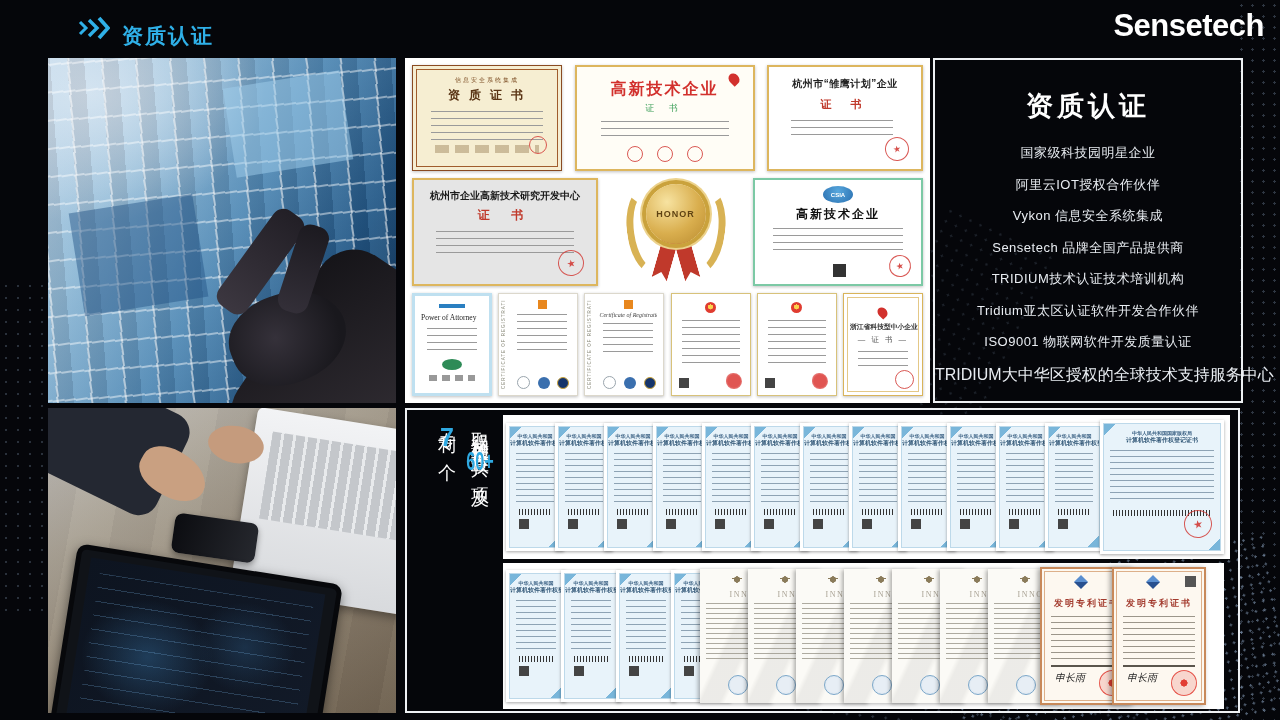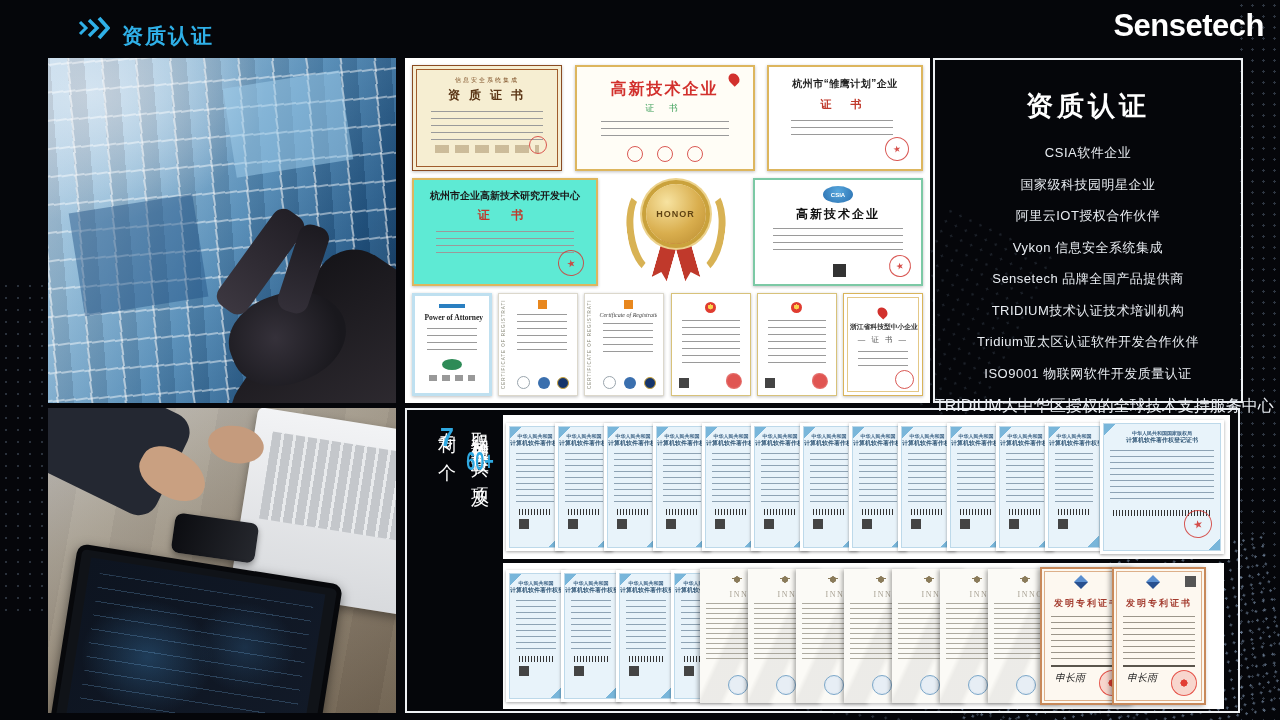--- a/index.html
+++ b/index.html
@@ -90,21 +90,21 @@
   .cb-lines{height:18px;margin:6px 14px 0;}
   .cb-seals{position:absolute;bottom:7px;left:0;right:0;display:flex;justify-content:center;gap:14px;}
   .cb-seals .seal-ring{position:static;width:14px;height:14px;}
 
   .cert-c{width:156px;height:106px;background:#ffffff;border:2px solid #ddb65e;padding:10px 10px;}
   .cc3-title{font-size:10px;font-weight:bold;color:#222;text-align:center;letter-spacing:0.5px;}
   .cc3-sub{font-size:11px;font-weight:bold;color:#c0392b;text-align:center;letter-spacing:8px;margin-top:6px;}
   .cc3-lines{height:20px;margin:8px 18px 0 12px;}
   .cert-c .seal-ring{right:12px;bottom:8px;width:22px;height:22px;font-size:9px;transform:rotate(-10deg);}
 
-  .cert-d{width:186px;height:108px;background:#5eead4;border:2px solid #ddb65e;padding:9px 10px;}
+  .cert-d{width:186px;height:108px;background:#e5e5e5;border:2px solid #ddb65e;padding:9px 10px;}
   .cd-title{font-size:10px;font-weight:bold;color:#1a1a1a;text-align:center;}
   .cd-sub{font-size:12px;font-weight:bold;color:#c0392b;text-align:center;letter-spacing:9px;margin-top:4px;}
   .cd-lines{height:26px;margin:7px 12px 0;}
   .cert-d .seal-ring{right:12px;bottom:8px;width:24px;height:24px;font-size:10px;transform:rotate(-12deg);}
 
   .medal{position:relative;width:110px;height:108px;flex:0 0 auto;}
   .m-wreath-l,.m-wreath-r{position:absolute;top:8px;width:34px;height:76px;border:7px solid transparent;border-radius:50%;}
   .m-wreath-l{left:6px;border-left-color:#d8b254;transform:rotate(-8deg);}
   .m-wreath-r{right:6px;border-right-color:#d8b254;transform:rotate(8deg);}
   .m-ribbon-l,.m-ribbon-r{position:absolute;top:60px;width:16px;height:42px;background:#c0392b;
@@ -121,21 +121,21 @@
         border-radius:50%;display:flex;align-items:center;justify-content:center;
         color:#fff;font-size:6px;font-weight:bold;}
   .ce-title{font-size:12px;font-weight:bold;color:#111;text-align:center;letter-spacing:2px;margin-top:3px;}
   .ce-lines{height:24px;margin:5px 8px 0;}
   .ce-qr{position:absolute;left:78px;bottom:7px;width:13px;height:13px;background:#333;}
   .cert-e .seal-ring{right:10px;bottom:7px;width:20px;height:20px;font-size:9px;transform:rotate(-14deg);}
 
   .crow3 .cert{width:80px;height:103px;background:#fff;}
   .cert-poa{border:3px solid #bfe0f0;padding:8px 6px;}
   .poa-brand{width:26px;height:4px;background:#2a7fc1;margin:0 auto;}
-  .poa-title{font-family:"Liberation Serif",serif;font-size:7.5px;font-weight:bold;color:#222;text-align:right;margin-top:5px;white-space:nowrap;}
+  .poa-title{font-family:"Liberation Serif",serif;font-size:7.5px;font-weight:normal;color:#222;text-align:left;margin-top:5px;white-space:nowrap;}
   .poa-lines{height:26px;margin:6px 6px 0;}
   .poa-seal{width:20px;height:11px;background:#2e8b57;border-radius:50%;margin:5px auto 0;}
   .poa-foot{height:6px;margin:5px 8px 0;background:repeating-linear-gradient(90deg,#999 0 8px,transparent 8px 13px);}
 
   .cert-reg{border:1px solid #dcd8cc;padding:6px 6px 6px 14px;background:#fdfdf9;}
   .reg-side{position:absolute;left:2px;top:6px;bottom:6px;writing-mode:vertical-rl;transform:rotate(180deg);
             font-size:4.5px;color:#8a8a7a;letter-spacing:1px;white-space:nowrap;overflow:hidden;}
   .reg-logo{width:9px;height:9px;background:#e8871e;margin:0 auto;}
   .reg-title{font-family:"Liberation Serif",serif;font-style:italic;font-size:6px;color:#444;text-align:center;margin-top:3px;white-space:nowrap;overflow:hidden;}
   .reg-lines{height:42px;margin:5px 4px 0;}
@@ -360,21 +360,20 @@
         <div class="zj-sub">— 证 书 —</div>
         <div class="zj-lines tiny-lines"></div>
         <div class="seal-ring"></div>
       </div>
     </div>
   </section>
 
   <aside class="social-panel">
     <h2 class="social-title">资质认证</h2>
     <ul class="social-list">
-      <li>CSIA软件企业</li>
       <li>国家级科技园明星企业</li>
       <li>阿里云IOT授权合作伙伴</li>
       <li>Vykon 信息安全系统集成</li>
       <li>Sensetech 品牌全国产品提供商</li>
       <li>TRIDIUM技术认证技术培训机构</li>
       <li>Tridium亚太区认证软件开发合作伙伴</li>
       <li>ISO9001 物联网软件开发质量认证</li>
       <li>TRIDIUM大中华区授权的全球技术支持服务中心</li>
     </ul>
   </aside>

